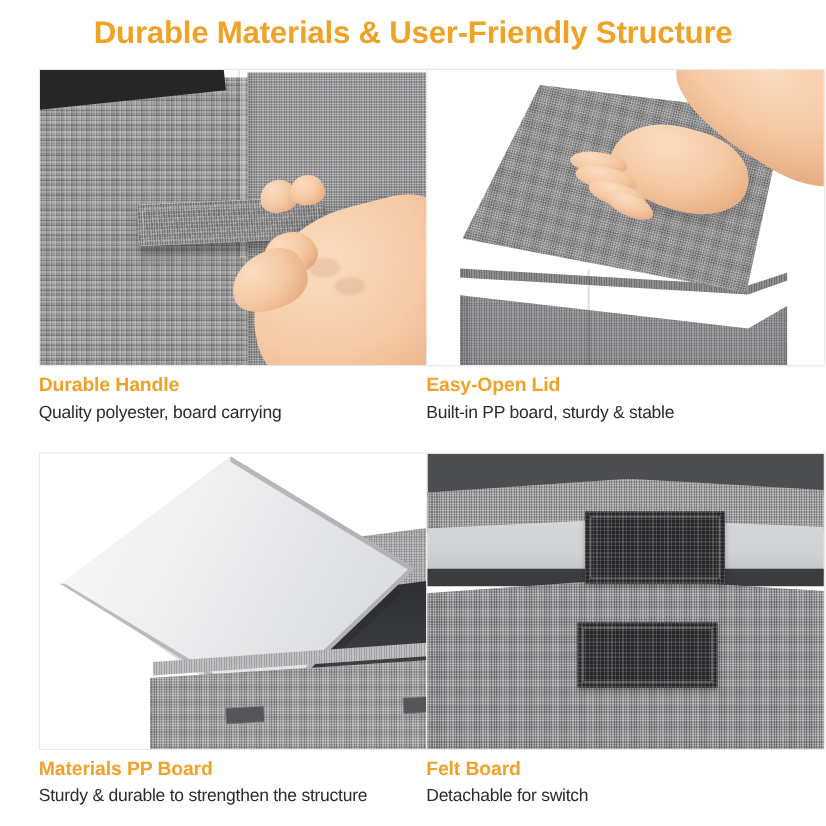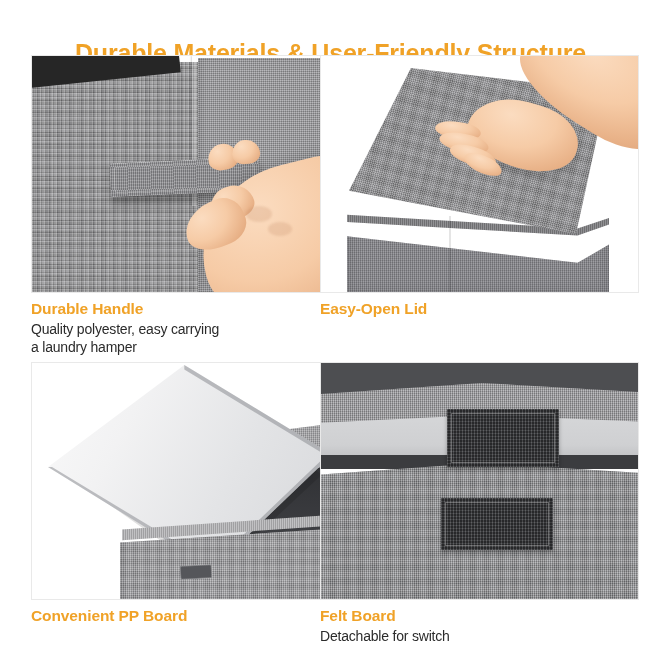--- a/index.html
+++ b/index.html
@@ -27,37 +27,36 @@
     position: absolute;
     left: 0;
     top: 12px;
     width: 661px;
     text-align: center;
     font-size: 25px;
     font-weight: bold;
     letter-spacing: -0.2px;
     color: #f0a227;
     white-space: nowrap;
-    margin-top: 27px;
   }
 
   
   .grid {
     position: absolute;
     left: 0;
     top: 55px;
     width: 661px;
     height: 606px;
   }
   .cell {
     position: absolute;
     width: 319px;
   }
   .cell.col-l { left: 7px; padding-left: 24px; }
-  .cell.col-r { left: 320px; }
+  .cell.col-r { left: 341px; }
   .cell.row-t { top: 0px; }
   .cell.row-b { top: 307px; }
 
   .photo {
     position: relative;
     width: 319px;
     height: 238px;
     overflow: hidden;
     background: #ffffff;
     border: 1px solid #e9e9e9;
@@ -347,60 +346,65 @@
         <div class="p1-finger p1-f1 skin"></div>
         <div class="p1-finger p1-f2 skin"></div>
         <div class="p1-finger p1-f3 skin"></div>
         <div class="p1-thumb skin"></div>
         <div class="p1-knuckle" style="left:214px;top:150px;width:26px;height:16px;"></div>
         <div class="p1-knuckle" style="left:236px;top:166px;width:24px;height:14px;"></div>
       </div>
       <div class="caption">
         <div class="cap-title">Durable Handle</div>
         <div class="cap-body">
-          <span class="ln">Quality polyester, easy carrying</span>
-          <span class="ln">a laundry hamper</span>
+          <span class="ln">Quality polyester, board carrying</span>
         </div>
       </div>
     </div>
 
     <div class="cell col-r row-t">
       <div class="photo">
         <div class="p2-bg"></div>
         <div class="p2-body"></div>
         <div class="p2-lidrim"></div>
         <div class="p2-lidtop"></div>
         <div class="p2-crease"></div>
         <div class="p2-arm skin"></div>
         <div class="p2-palm skin"></div>
         <div class="p2-fing p2-g1 skin"></div>
         <div class="p2-fing p2-g2 skin"></div>
         <div class="p2-fing p2-g3 skin"></div>
         <div class="p2-fing p2-g4 skin"></div>
       </div>
       <div class="caption">
         <div class="cap-title">Easy-Open Lid</div>
+        <div class="cap-body">
+          <span class="ln">Built-in PP board, sturdy &amp; stable</span>
+        </div>
       </div>
     </div>
 
     <div class="cell col-l row-b">
       <div class="photo">
         <div class="p3-bg"></div>
         <div class="p3-binback"></div>
         <div class="p3-bininner"></div>
         <div class="p3-boardshadow"></div>
         <div class="p3-board"></div>
         <div class="p3-boardedge"></div>
         <div class="p3-binrim"></div>
         <div class="p3-binfront"></div>
         <div class="p3-tag p3-tag1"></div>
         <div class="p3-tag p3-tag2"></div>
       </div>
       <div class="caption">
-        <div class="cap-title">Convenient PP Board</div>
+        <div class="cap-title">Materials PP Board</div>
+        <div class="cap-body">
+          <span class="ln">Sturdy &amp; durable to strengthen the structure</span>
+        </div>
       </div>
     </div>
 
     <div class="cell col-r row-b">
       <div class="photo">
         <div class="p4-darktop"></div>
         <div class="p4-lidband"></div>
         <div class="p4-gap"></div>
         <div class="p4-gapshadow"></div>
         <div class="p4-lowerbody"></div>

